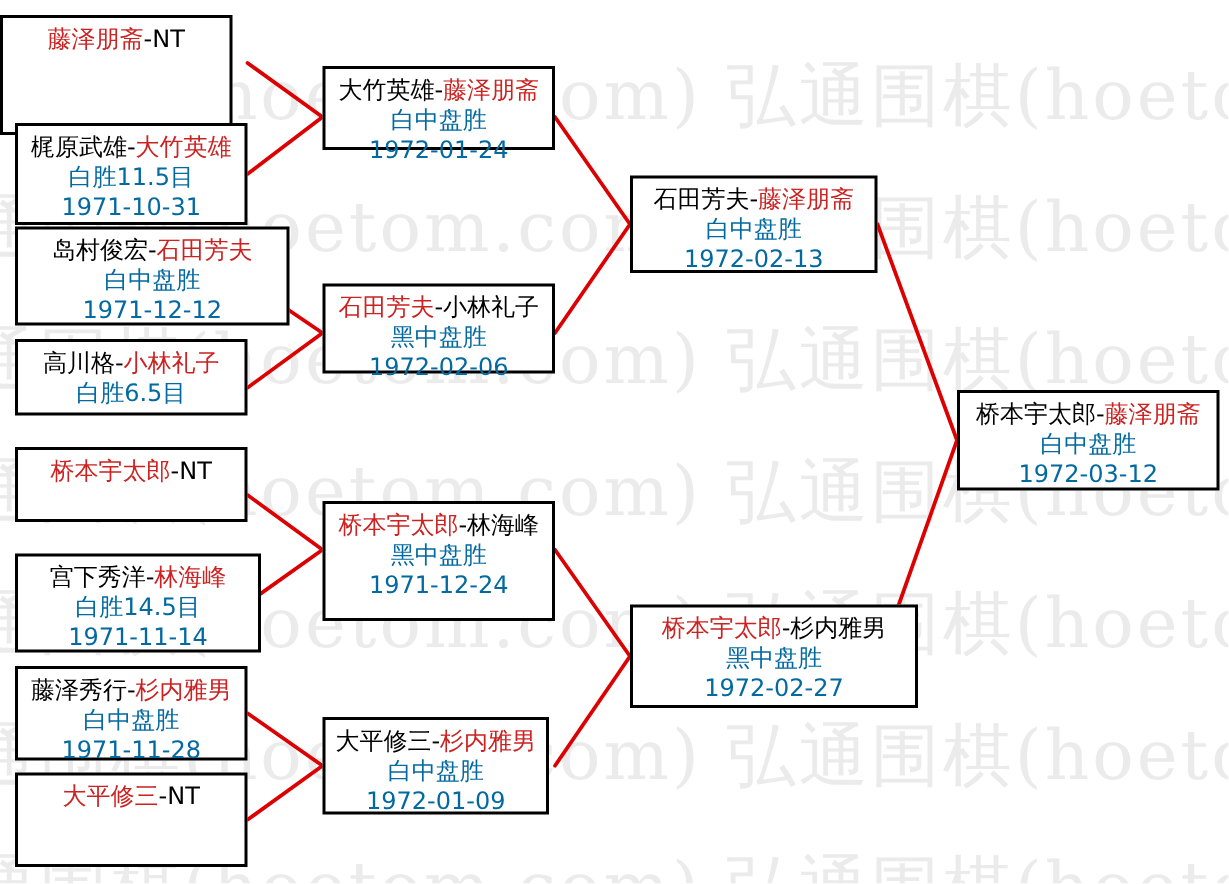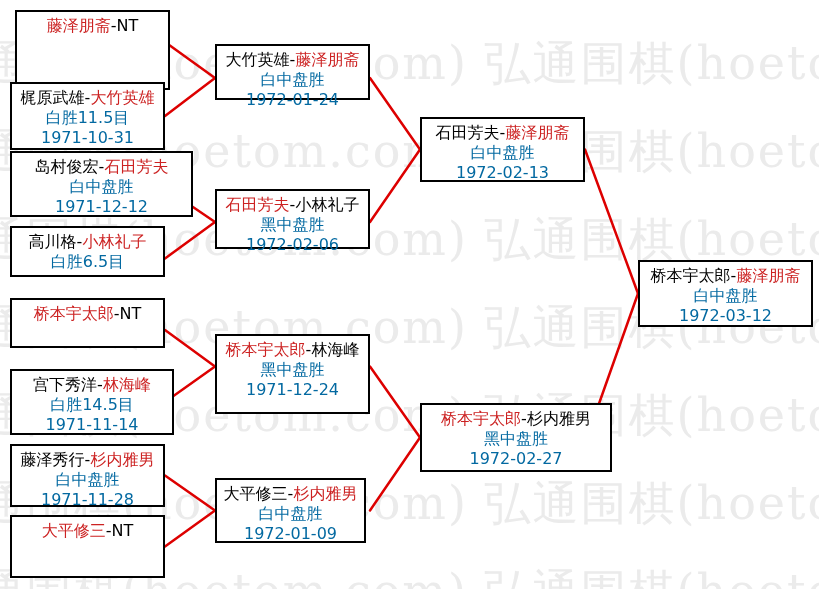--- a/index.html
+++ b/index.html
@@ -65,21 +65,21 @@
       <line x1="165" y1="475.5" x2="215" y2="510.5" stroke="#dd0000" stroke-width="2.5" stroke-linecap="round"></line>
       <line x1="165" y1="546.5" x2="215" y2="510.5" stroke="#dd0000" stroke-width="2.5" stroke-linecap="round"></line>
       <line x1="370" y1="78" x2="420" y2="149.5" stroke="#dd0000" stroke-width="2.5" stroke-linecap="round"></line>
       <line x1="370" y1="222" x2="420" y2="149.5" stroke="#dd0000" stroke-width="2.5" stroke-linecap="round"></line>
       <line x1="370" y1="366.5" x2="420" y2="437.5" stroke="#dd0000" stroke-width="2.5" stroke-linecap="round"></line>
       <line x1="370" y1="510.5" x2="420" y2="437.5" stroke="#dd0000" stroke-width="2.5" stroke-linecap="round"></line>
       <line x1="585" y1="149.5" x2="638" y2="293.5" stroke="#dd0000" stroke-width="2.5" stroke-linecap="round"></line>
       <line x1="587" y1="437.5" x2="638" y2="293.5" stroke="#dd0000" stroke-width="2.5" stroke-linecap="round"></line>
     </svg>
 
-  <div class="box" style="left:15px;top:10px;width:155px;height:80px">
+  <div class="box" style="left:0;top:10px;width:155px;height:80px">
     <div><span class="seg" data-c="red">藤泽朋斋</span><span class="seg" data-c="blk">-NT</span></div>
     <div class="match-result"></div>
     <div class="match-date"></div>
   </div>
   <div class="box" style="left:10px;top:82px;width:155px;height:68px">
     <div><span class="seg" data-c="blk">梶原武雄-</span><span class="seg" data-c="red">大竹英雄</span></div>
     <div class="match-result">白胜11.5目</div>
     <div class="match-date">1971-10-31</div>
   </div>
   <div class="box" style="left:10px;top:151px;width:183px;height:66px">

